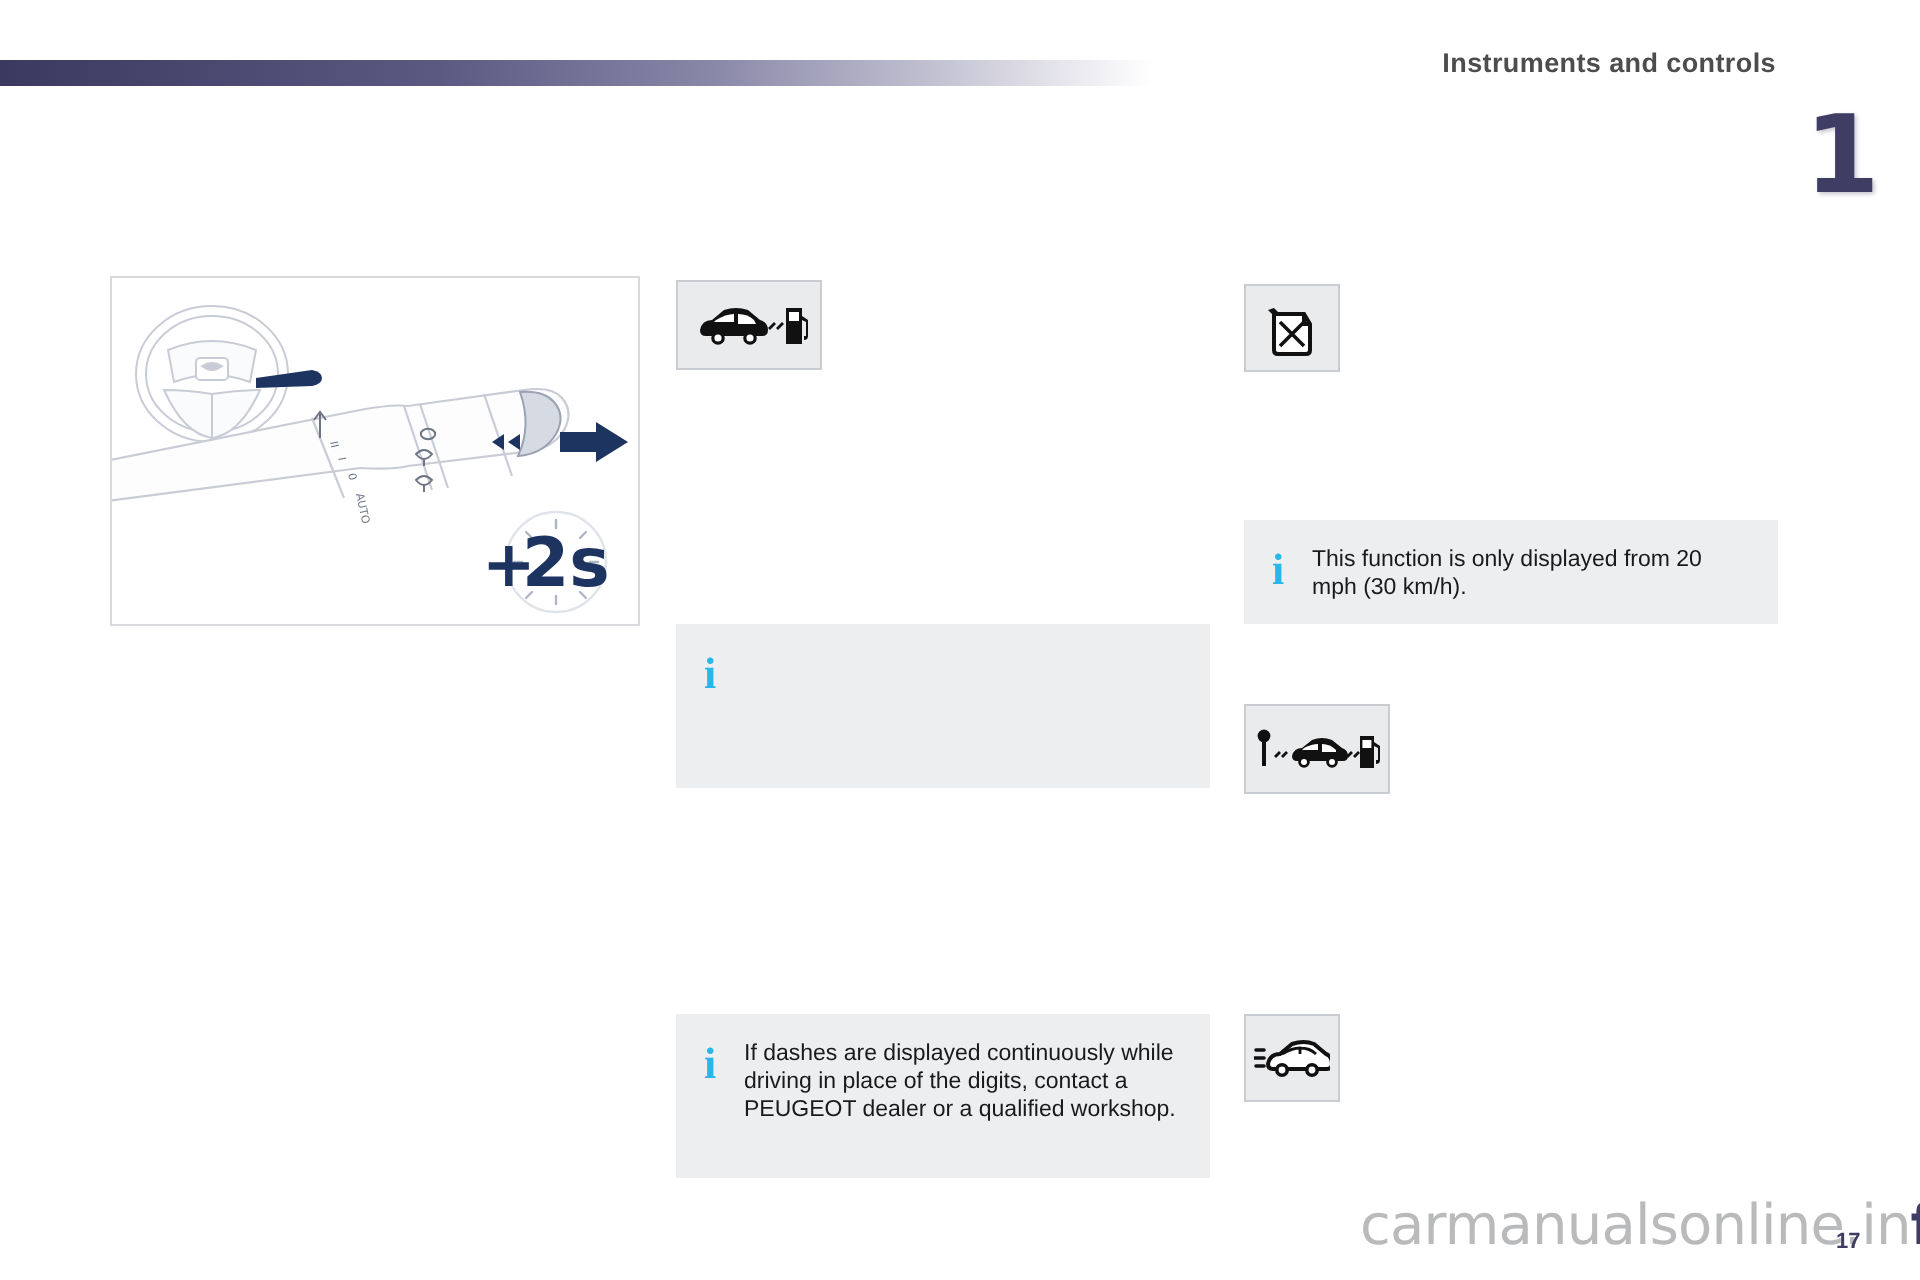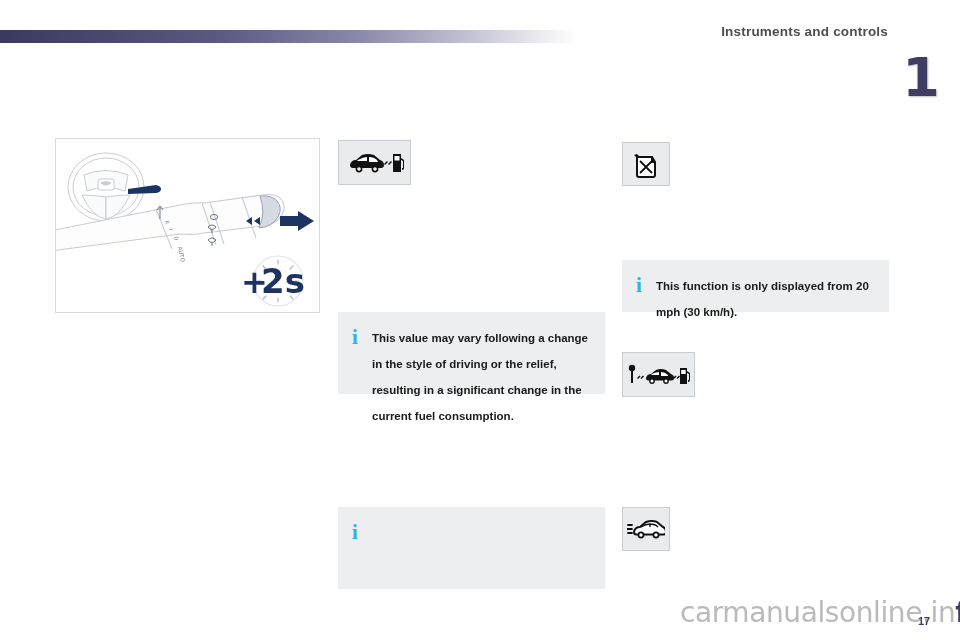--- a/index.html
+++ b/index.html
@@ -86,24 +86,23 @@
     font-size: 22px;
     font-weight: bold;
     line-height: 1;
     font-family: "Liberation Serif", serif;
     padding-top: 1px;
     text-align: left;
   }
   .info-text {
     flex: 1 1 auto;
     font-size: 11.5px;
-    line-height: 26px;
+    line-height: 14px;
     color: #1a1a1a;
     white-space: pre-line;
-    font-weight: bold;
   }
 
   
   .watermark {
     position: absolute;
     left: 680px; top: 596px;
     font-size: 28px;
     color: #b9babc;
     letter-spacing: -.4px;
     font-family: "DejaVu Sans", sans-serif;
@@ -264,25 +263,25 @@
       <path d="M14 11 q5 -3 9 -3 l0 3 M23 8 q5 0 8 3" fill="none" stroke="#111111" stroke-width="1.4"></path>
       <g fill="#ffffff" stroke="#111111" stroke-width="1.8">
         <circle cx="14" cy="19" r="2.6"></circle>
         <circle cx="29" cy="19" r="2.6"></circle>
       </g>
     </svg>
   </div>
 
   <div class="info-box" style="left:338px; top:312px; width:267px; height:82px;">
     <div class="info-icon">i</div>
-    <div class="info-text">This value may vary following a change in the style of driving or the relief, resulting in a significant change in the current fuel consumption.</div>
   </div>
 
   <div class="info-box" style="left:338px; top:507px; width:267px; height:82px;">
     <div class="info-icon">i</div>
+    <div class="info-text">If dashes are displayed continuously while driving in place of the digits, contact a PEUGEOT dealer or a qualified workshop.</div>
   </div>
 
   <div class="info-box" style="left:622px; top:260px; width:267px; height:52px;">
     <div class="info-icon">i</div>
     <div class="info-text">This function is only displayed from 20 mph (30 km/h).</div>
   </div>
 
   <div class="watermark"><span>carmanualsonline</span><span>.</span><span>in</span><span class="accent">f</span></div>
   <div class="page-number">17</div>
 

